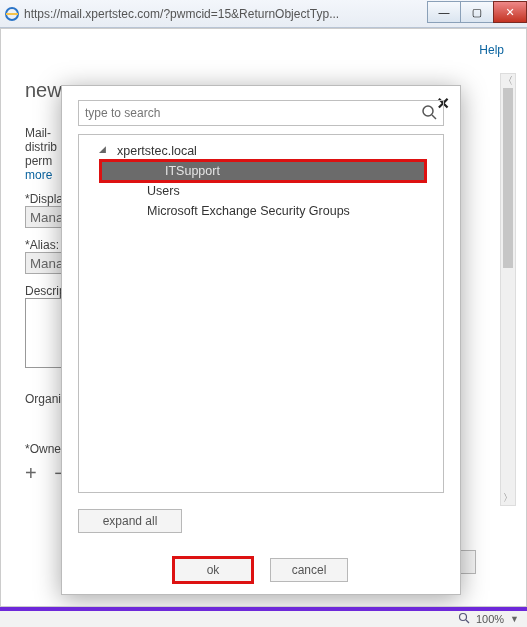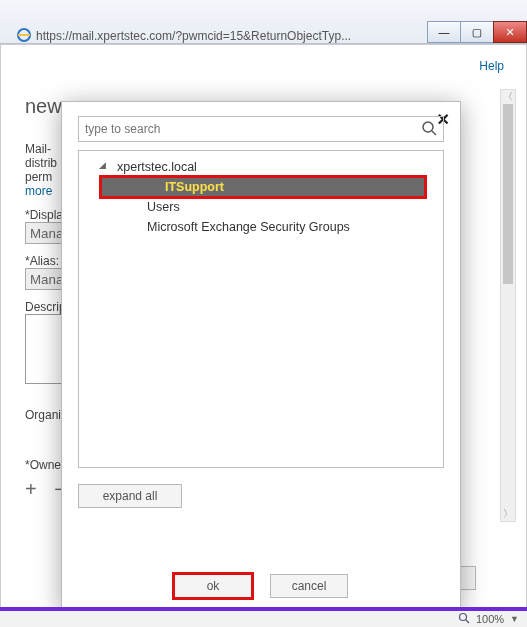--- a/index.html
+++ b/index.html
@@ -7,26 +7,26 @@
     margin: 0;
     font-family: "Segoe UI", Arial, sans-serif;
     font-size: 12px;
     background: #fff;
     width: 527px;
     height: 627px;
     overflow: hidden;
     position: relative;
   }
   .titlebar {
-    height: 44px;
+    height: 28px;
     background: linear-gradient(#f3f6fb, #e8edf4);
     border-bottom: 1px solid #b8c4d4;
     display: flex;
-    align-items: flex-end;
-    padding: 0 0 0 16px;
+    align-items: center;
+    padding: 0 0 0 4px;
   }
   .titlebar .ie-icon {
     width: 16px; height:16px;
     margin-right:4px;
     display:inline-block;
     position:relative;
   }
   .ie-icon svg { width:16px; height:16px; }
   .addr {
     flex: 1;
@@ -137,42 +137,41 @@
     font-size:12px;
   }
   .search-icn {
     position:absolute; right:4px; top:3px;
     width:18px; height:18px;
     color:#555;
   }
   .tree-box {
     margin-top:8px;
     border:1px solid #bfbfbf;
-    height: 318px;
+    height: 359px;
     padding: 6px 4px;
     overflow:hidden;
     font-size:12.5px;
     color:#333;
   }
   .tree-row {
     padding:3px 4px 3px 4px;
     white-space:nowrap;
   }
   .tree-row.root { padding-left: 34px; position:relative;}
   .tree-row.root::before {
     content:"◢";
     position:absolute; left:16px; top:3px;
     font-size:9px; color:#666;
   }
   .tree-row.child { padding-left: 64px;}
   .tree-row.selected {
-    background:#6b6b6b; color:#fde047;
+    background:#6b6b6b; color:#e5e5e5;
     padding-left:64px;
     margin: 0 14px 0 18px;
-    font-weight: bold;
   }
   .red-outline {
     outline:3px solid #d11; outline-offset:-1px;
   }
   .expand-btn {
     margin-top:16px;
     width:104px;
   }
   .modal-buttons {
     margin-top:auto;

